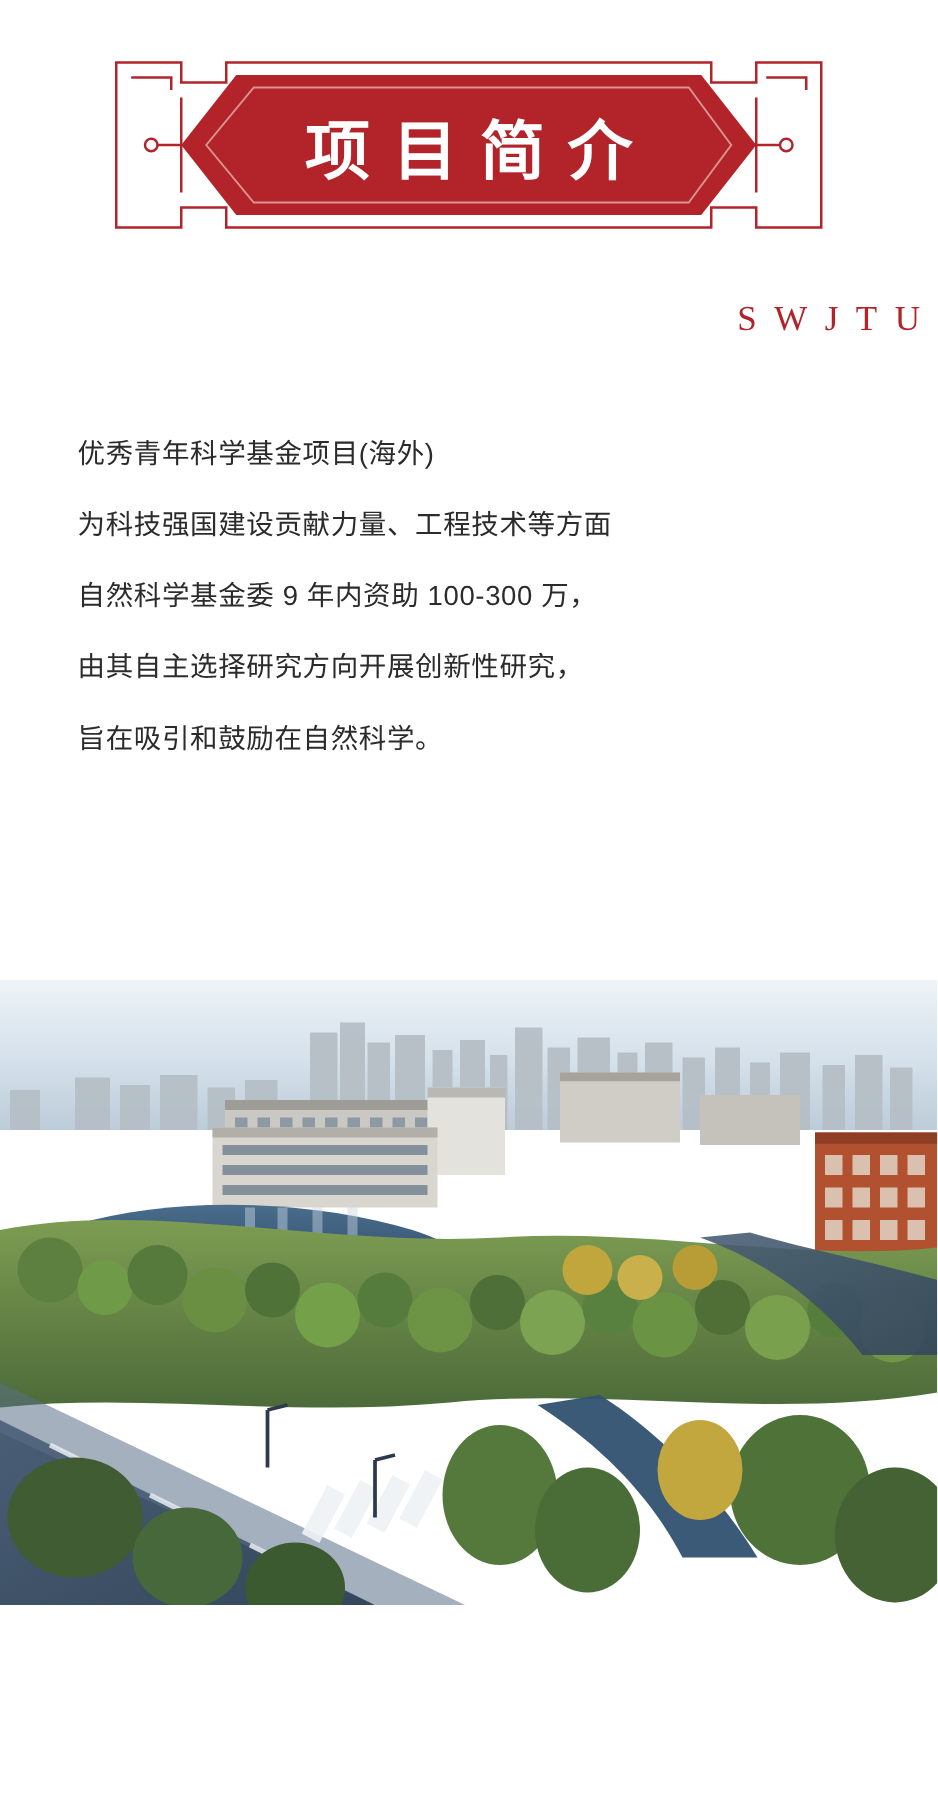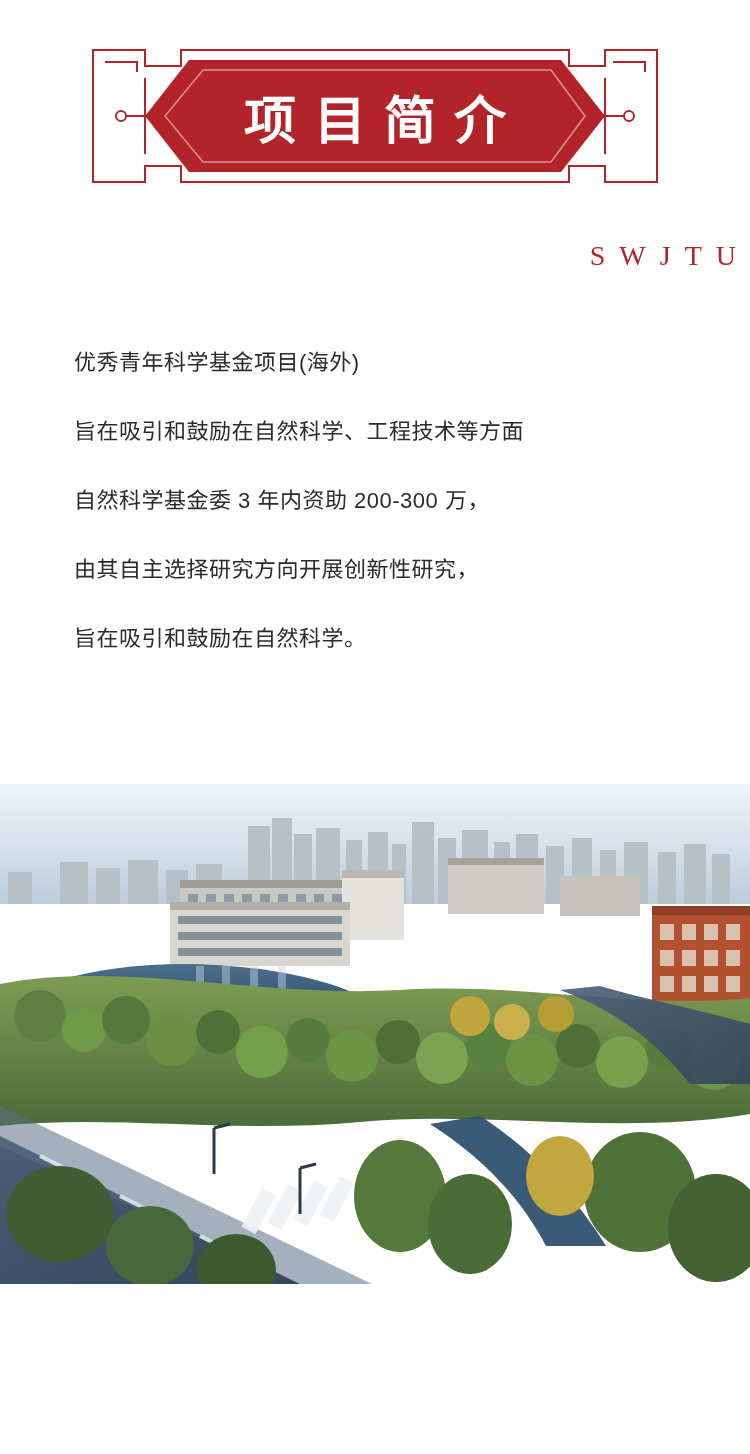--- a/index.html
+++ b/index.html
@@ -75,21 +75,21 @@
   
   .body-text {
     margin: 62px 0 0 0;
     padding: 0 62px;
     color: #2b2b2b;
     font-size: 22px;
     line-height: 57px;
     letter-spacing: 0.5px;
   }
   .body-text p {
-    margin: 12px;
+    margin: 0;
     white-space: nowrap;
   }
 
   
   .photo {
     position: absolute;
     left: 0;
     bottom: 0;
     width: 750px;
     height: 500px;
@@ -128,22 +128,22 @@
         <polygon points="118,28 466,28 500,74 466,120 118,120 80,74" fill="none" stroke="#e8b9b5" stroke-width="1.5" opacity="0.75"></polygon>
       </svg>
       <div class="banner-title">项目简介</div>
     </div>
   </div>
 
   <div class="swjtu">SWJTU</div>
 
   <div class="body-text">
     <p>优秀青年科学基金项目(海外)</p>
-    <p>旨在吸引和鼓励在自然科学、工程技术等方面</p>
-    <p>自然科学基金委 3 年内资助 200-300 万，</p>
+    <p>为科技强国建设贡献力量、工程技术等方面</p>
+    <p>自然科学基金委 9 年内资助 100-300 万，</p>
     <p>由其自主选择研究方向开展创新性研究，</p>
     <p>旨在吸引和鼓励在自然科学。</p>
   </div>
 
   <div class="photo">
     <svg viewBox="0 0 750 500" xmlns="http://www.w3.org/2000/svg" aria-hidden="true">
       <defs>
         <linearGradient id="sky" x1="0" y1="0" x2="0" y2="1">
           <stop offset="0%" stop-color="#eef3f7"></stop>
           <stop offset="55%" stop-color="#d4e0ea"></stop>

